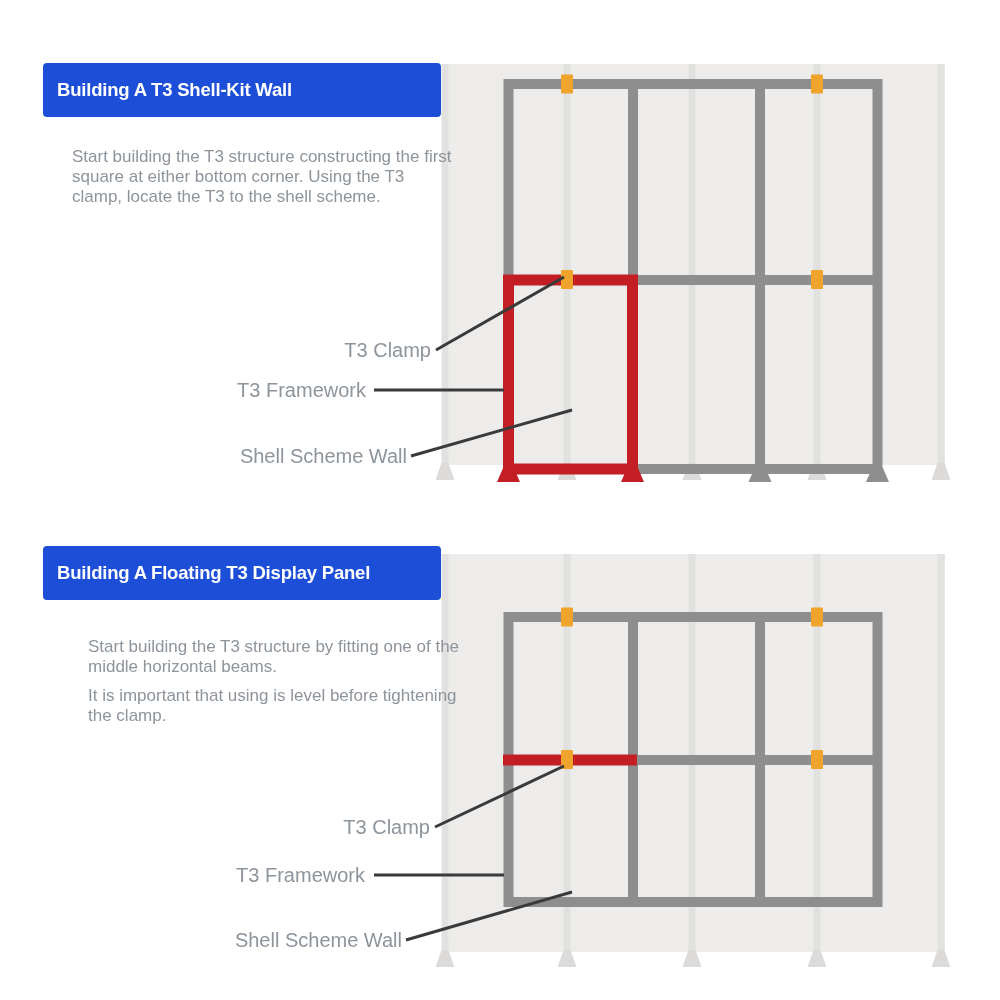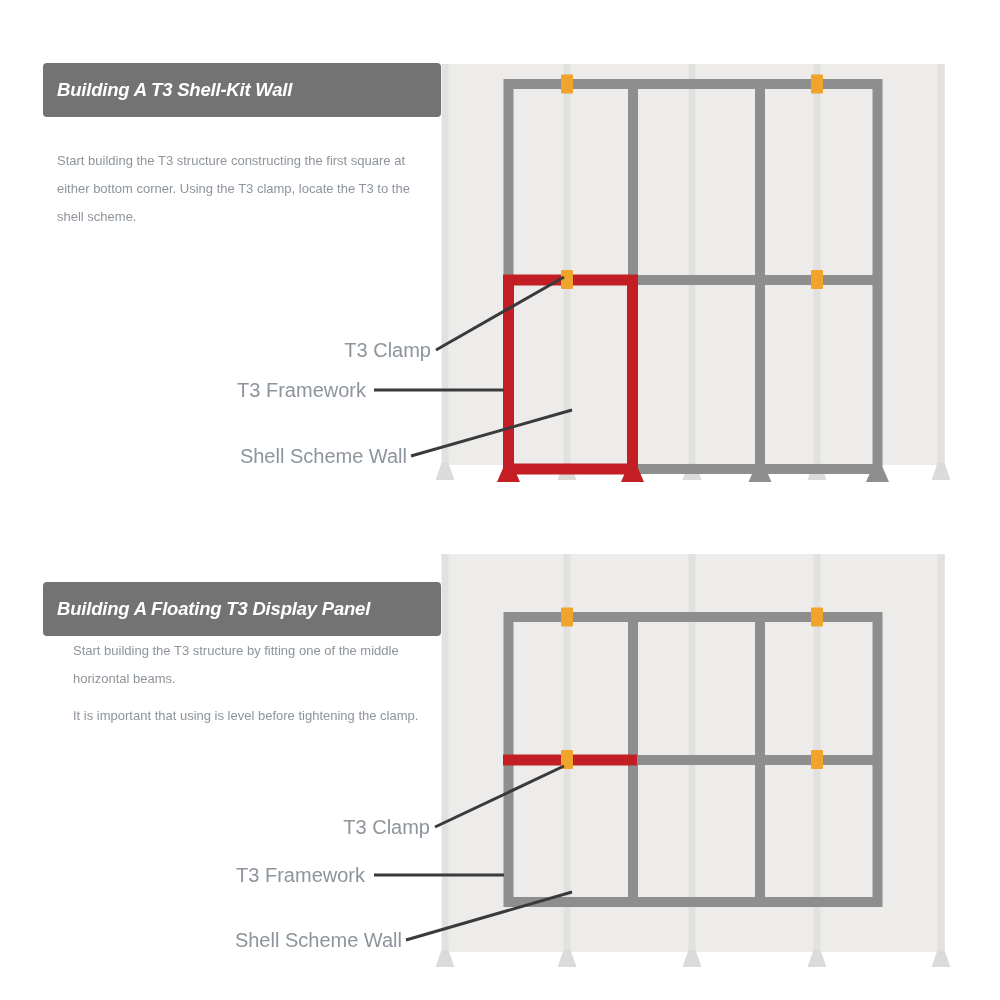--- a/index.html
+++ b/index.html
@@ -14,42 +14,41 @@
   .diagram-layer {
     position: absolute;
     left: 0; top: 0;
     width: 1000px; height: 1000px;
   }
   .banner {
     position: absolute;
     left: 43px;
     width: 398px;
     height: 54px;
-    background: #737373;
+    background: #1d4ed8;
     border-radius: 4px;
-    font-style: italic;
   }
   .banner-1 { top: 63px; }
-  .banner-2 { top: 546px; margin-top: 36px; }
+  .banner-2 { top: 546px; }
   .banner .title {
     color: #ffffff;
     font-size: 18.5px;
     font-weight: bold;
     letter-spacing: -0.2px;
     line-height: 54px;
     padding-left: 14px;
     white-space: nowrap;
   }
   .copy {
     position: absolute;
-    left: 57px;
+    left: 72px;
     width: 382px;
     color: #8D949B;
-    font-size: 13px;
-    line-height: 28px;
+    font-size: 17px;
+    line-height: 20px;
   }
   .copy-1 { top: 147px; }
   .copy-2 { top: 637px; margin-left: 16px; }
   .copy p { margin: 0 0 9px 0; }
   .callout {
     position: absolute;
     color: #8D949B;
     font-size: 20px;
     line-height: 16px;
     white-space: nowrap;

